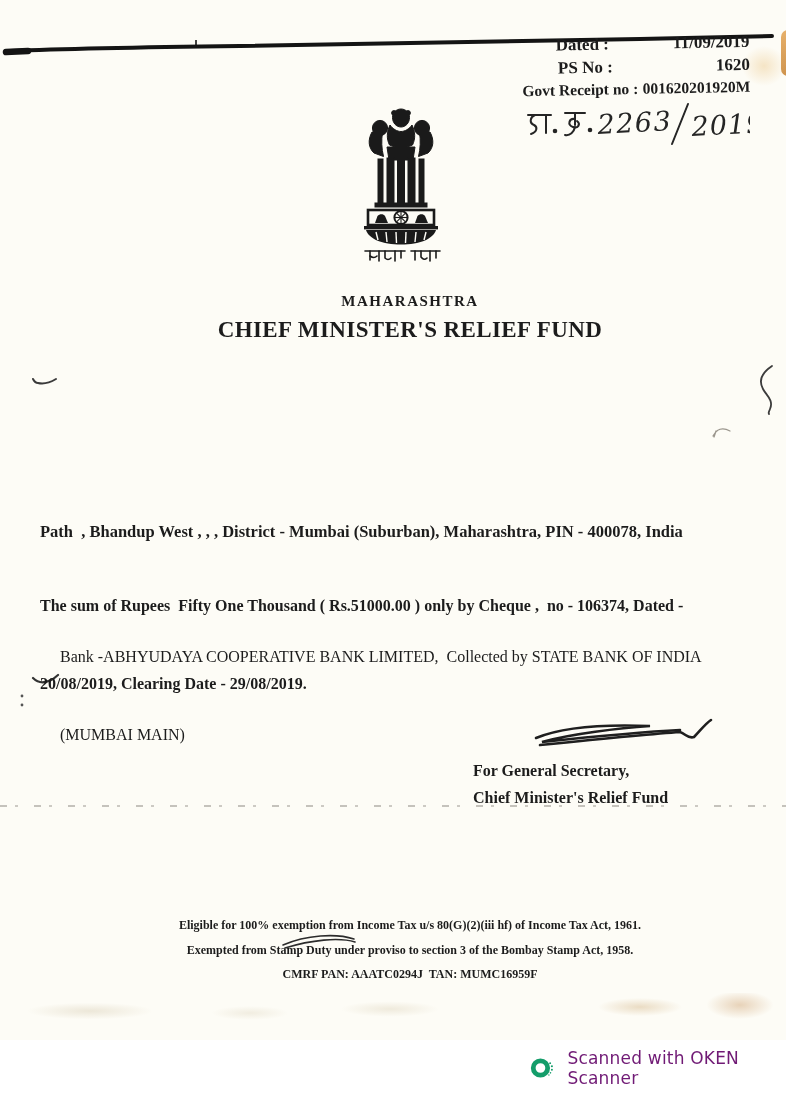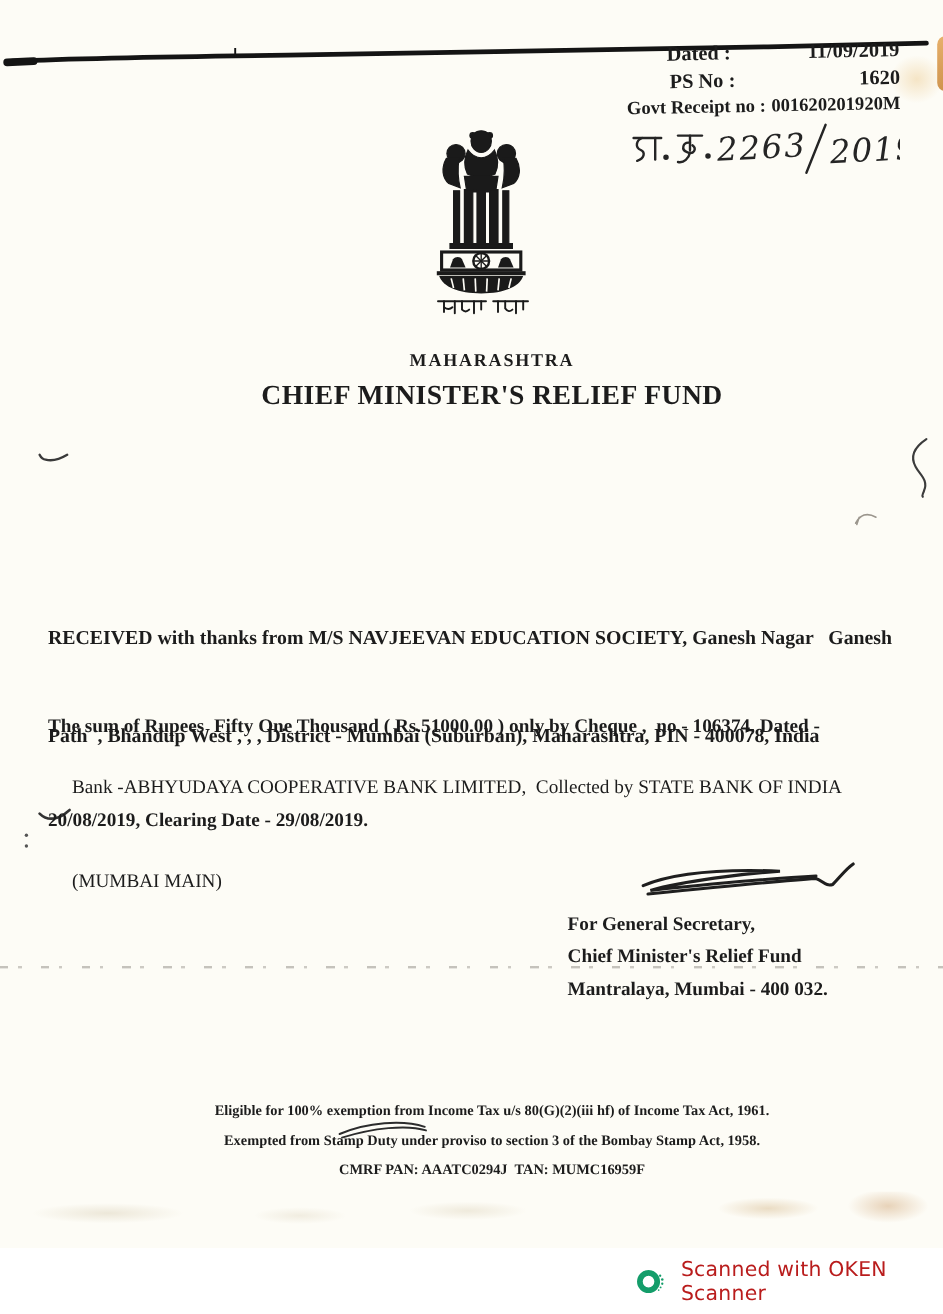--- a/index.html
+++ b/index.html
@@ -74,21 +74,21 @@
     background:radial-gradient(closest-side, rgba(232,190,118,.38), transparent);
   }
   
   .scanner-bar{
     left:0;top:1040px;width:786px;height:55px;
     background:#ffffff;
     display:flex;align-items:center;gap:12px;
     padding-left:529px;box-sizing:border-box;
     font-family:"DejaVu Sans", sans-serif;
   }
-  .scanner-text{font-size:17px;color:#b91c1c;letter-spacing:.2px;}
+  .scanner-text{font-size:17px;color:#701a75;letter-spacing:.2px;}
 </style>
 </head>
 <body>
 
 <div class="page">
 
   <svg class="abs" style="left:0;top:30px;" width="786" height="26" viewBox="0 0 786 26">
     <path d="M10,21 C80,18 160,17 240,16 C380,14 520,12 640,9 C700,8 745,7 772,6" fill="none" stroke="#141414" stroke-width="4" stroke-linecap="round"></path>
     <path d="M6,22 L28,21" fill="none" stroke="#141414" stroke-width="6.5" stroke-linecap="round"></path>
     <path d="M196,10 L196,18" fill="none" stroke="#141414" stroke-width="1.6"></path>
@@ -211,21 +211,20 @@
   </svg>
   <svg class="abs" style="left:31px;top:668px;" width="30" height="18" viewBox="0 0 30 18">
     <path d="M2,10 q8,8 20,1 l5,-4" fill="none" stroke="#333333" stroke-width="2.2" stroke-linecap="round"></path>
   </svg>
   <svg class="abs" style="left:18px;top:693px;" width="10" height="16" viewBox="0 0 10 16">
     <circle cx="4" cy="3" r="1.4" fill="#555"></circle>
       <circle cx="4" cy="12" r="1.4" fill="#555"></circle>
   </svg>
 
   <div class="abs para para1">
-    <div>RECEIVED with thanks from M/S NAVJEEVAN EDUCATION SOCIETY, Ganesh Nagar   Ganesh</div>
     <div>Path  , Bhandup West , , , District - Mumbai (Suburban), Maharashtra, PIN - 400078, India</div>
   </div>
   <div class="abs para para2">
     <div>The sum of Rupees  Fifty One Thousand ( Rs.51000.00 ) only by Cheque ,  no - 106374, Dated -</div>
     <div>20/08/2019, Clearing Date - 29/08/2019.</div>
   </div>
   <div class="abs para para3">
     <div>Bank -ABHYUDAYA COOPERATIVE BANK LIMITED,  Collected by STATE BANK OF INDIA</div>
     <div>(MUMBAI MAIN)</div>
   </div>
@@ -233,21 +232,20 @@
   <svg class="abs" style="left:528px;top:716px;" width="190" height="42" viewBox="0 0 190 42">
     <g fill="none" stroke="#1f1f1f" stroke-width="2.6" stroke-linecap="round">
       <path d="M8,22 C32,12 72,8 122,10 C92,12 42,18 14,26 C52,22 112,16 152,14"></path>
       <path d="M12,29 C62,24 122,18 152,16 C158,18 160,23 166,21 C172,15 177,8 183,4"></path>
     </g>
   </svg>
 
   <div class="abs sig-block">
     <div>For General Secretary,</div>
     <div>Chief Minister's Relief Fund</div>
-    <div>Mantralaya, Mumbai - 400 032.</div>
   </div>
 
   <div class="abs dashed-line"></div>
 
   <div class="abs footer-block">
     <div>Eligible for 100% exemption from Income Tax u/s 80(G)(2)(iii hf) of Income Tax Act, 1961.</div>
     <div>Exempted from Stamp Duty under proviso to section 3 of the Bombay Stamp Act, 1958.</div>
     <div>CMRF PAN: AAATC0294J  TAN: MUMC16959F</div>
   </div>
   <svg class="abs" style="left:280px;top:930px;" width="80" height="22" viewBox="0 0 80 22">

